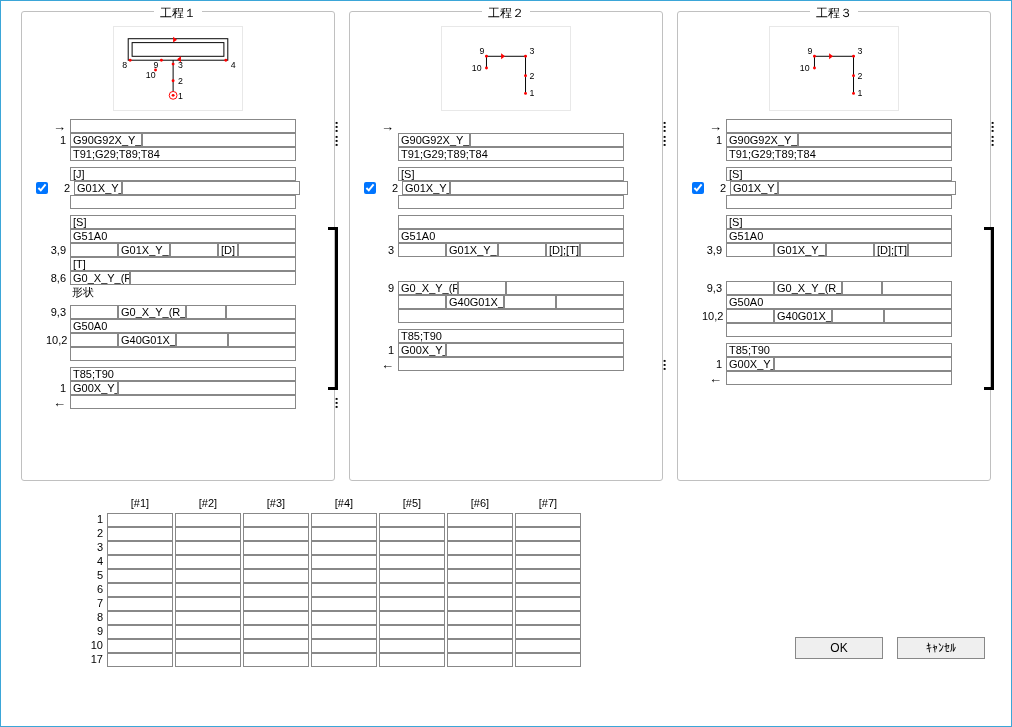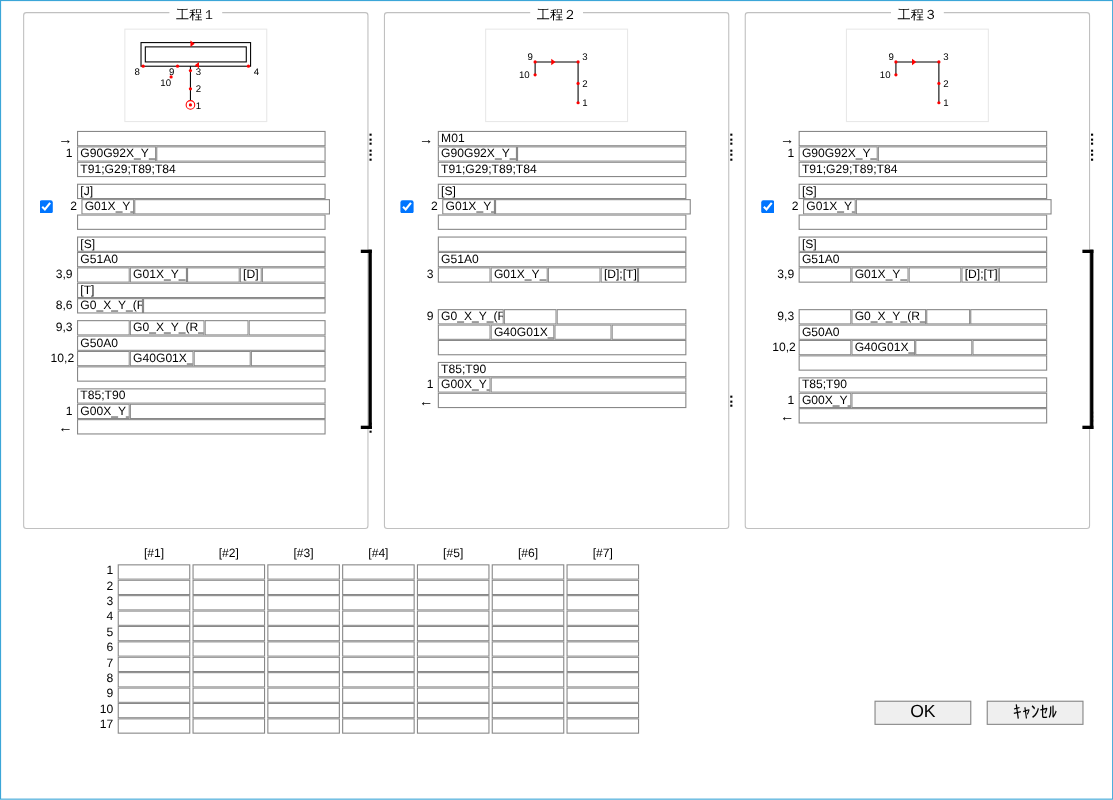--- a/index.html
+++ b/index.html
@@ -167,21 +167,21 @@
     right: 26px;
     bottom: 18px;
     display: flex;
     gap: 14px;
   }
   .btn {
     width: 88px;
     height: 22px;
     border: 1px solid #888;
     background: #efefef;
-    font-size: 16px;
+    font-size: 12px;
     display: flex;
     align-items: center;
     justify-content: center;
     cursor: pointer;
   }
 </style>
 </head>
 <body>
 
 <div class="window">
@@ -276,20 +276,25 @@
               <span class="no-ck"></span>
               <span class="row-num"></span>
               <div class="field" style="width: 226px;">[T]</div>
             </div>
             <div class="row">
               <span class="no-ck"></span>
               <span class="row-num">8,6</span>
               <div class="field" style="width: 60px;">G0_X_Y_(R_)</div>
               <div class="field" style="width: 166px;"></div>
             </div>
+            <div class="row">
+              <span class="no-ck"></span>
+              <span class="row-num"></span>
+              <span style="padding-left:2px">形状</span>
+            </div>
             <div class="spacer"></div>
             <div class="row">
               <span class="no-ck"></span>
               <span class="row-num">9,3</span>
               <div class="field" style="width: 48px;"></div>
               <div class="field" style="width: 68px;">G0_X_Y_(R_)</div>
               <div class="field" style="width: 40px;"></div>
               <div class="field" style="width: 70px;"></div>
             </div>
             <div class="row">
@@ -346,21 +351,20 @@
     <circle cx="85" cy="68" r="1.5" fill="red"></circle>
     <text x="38" y="28" font-size="9">9</text>
     <text x="89" y="28" font-size="9">3</text>
     <text x="30" y="45" font-size="9">10</text>
     <text x="89" y="53" font-size="9">2</text>
     <text x="89" y="71" font-size="9">1</text>
   </svg></div><div class="rows">
             <div class="row">
               <span class="no-ck"></span>
               <span class="arrow-label">→</span>
-              <div class="field" style="width: 226px;">M01</div>
               <div class="more-dots" style="font-size: 4px;">
                 <span>■</span>
                 <span>■</span>
                 <span>■</span>
               </div>
             </div>
             <div class="row">
               <span class="no-ck"></span>
               <span class="row-num"></span>
               <div class="field" style="width: 72px;">G90G92X_Y_</div>

